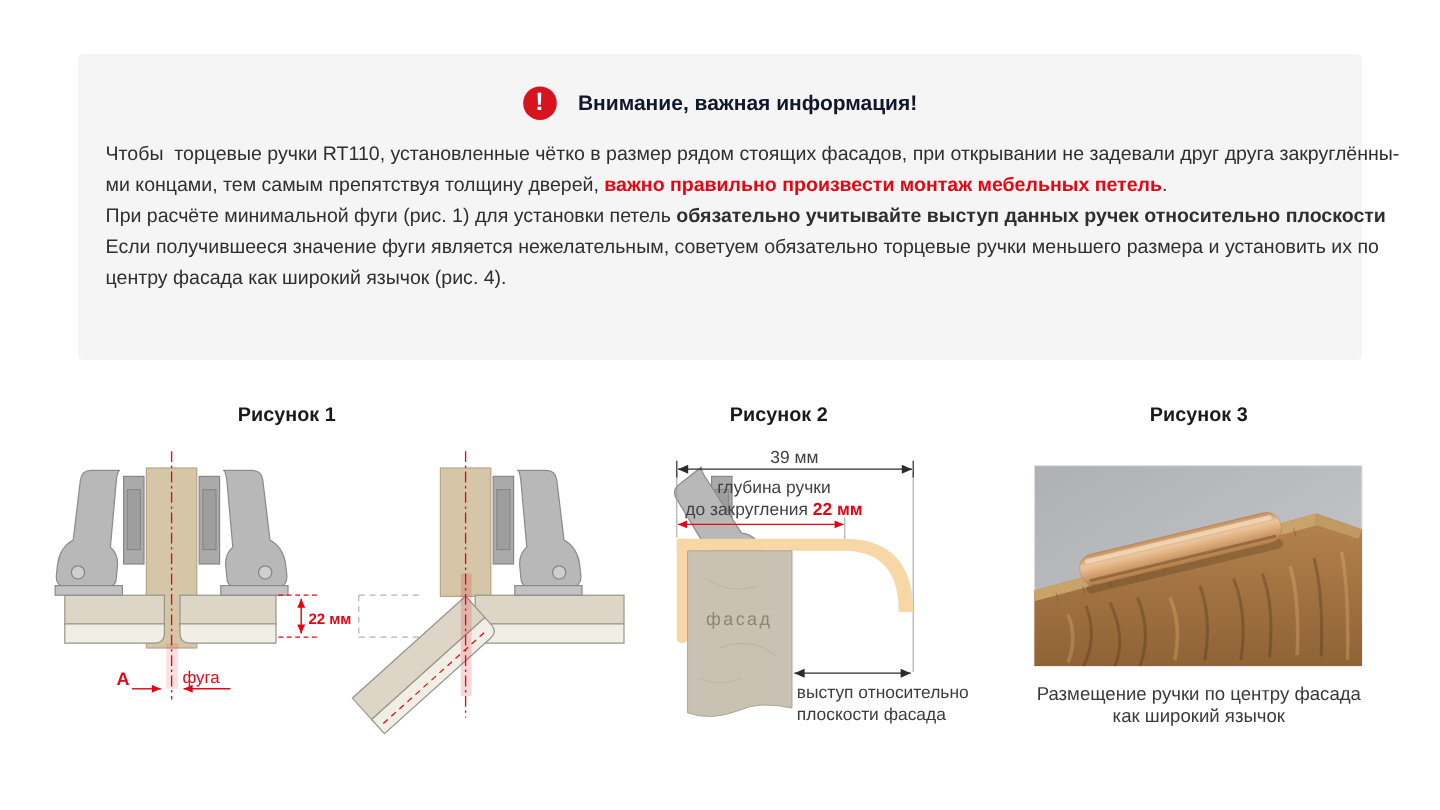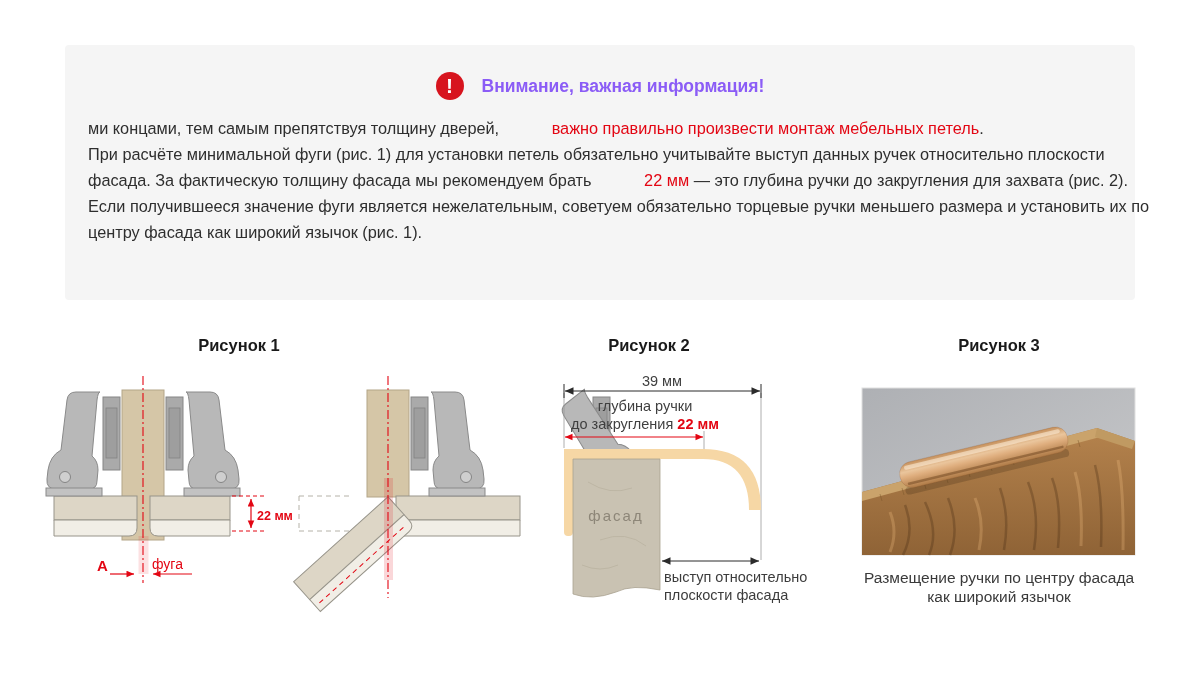--- a/index.html
+++ b/index.html
@@ -9,25 +9,25 @@
   }
   html,body{margin:0;padding:0;background:#ffffff;}
   .canvas{position:relative;width:1200px;height:675px;background:#ffffff;overflow:hidden;
           font-family:"Liberation Sans", sans-serif;color:var(--text);}
   .info-box{position:absolute;left:65px;top:45px;width:1070px;height:255px;
             background:var(--boxbg);border-radius:4px;}
   .warn-row{display:flex;align-items:center;justify-content:center;gap:18px;margin-top:26px;height:30px;}
   .warn-icon{width:28px;height:28px;border-radius:50%;background:#d7141e;color:#ffffff;
              display:flex;align-items:center;justify-content:center;
              font-weight:bold;font-size:21px;line-height:1;padding-bottom:1px;box-sizing:border-box;}
-  .warn-title{font-weight:bold;font-size:17.5px;color:#8b5cf6;}
+  .warn-title{font-weight:bold;font-size:17.5px;color:#0f172a;}
   .body-text{position:absolute;left:23px;top:70px;width:1030px;font-size:16.3px;line-height:26px;}
   .tline{white-space:pre;}
-  .b{font-weight:normal;}
-  .br{font-weight:normal;color:var(--red);margin-left:48px;}
+  .b{font-weight:bold;}
+  .br{font-weight:bold;color:var(--red);}
   svg text{font-family:"Liberation Sans", sans-serif;}
   .cap{font-size:16.5px;font-weight:bold;fill:#1a1a1a;}
   .dimK{font-size:14.5px;fill:#3f3f3f;}
   .dimR{font-size:12.5px;font-weight:bold;fill:var(--red);}
   .dimR2{font-size:14.5px;font-weight:bold;fill:var(--red);}
   .lblA{font-size:15px;font-weight:bold;fill:var(--red);}
   .lblFuga{font-size:14px;fill:var(--red);}
   .facadeLbl{font-size:15px;fill:#8d8678;letter-spacing:2px;}
   .note{font-size:14.5px;fill:#3c3c3c;}
   .photocap{font-size:15.5px;fill:#3a3a3a;}
@@ -44,25 +44,25 @@
 <div class="canvas">
 
   <div class="info-box">
     <div class="warn-row">
       <div class="warn-icon">
         <span>!</span>
       </div>
       <div class="warn-title">Внимание, важная информация!</div>
     </div>
     <div class="body-text">
+        <div class="tline"><span>Чтобы  торцевые ручки RT110, установленные чётко в размер рядом стоящих фасадов, при открывании не задевали друг друга закруглённы-</span></div>
         <div class="tline"><span>ми концами, тем самым препятствуя толщину дверей, </span><span class="br">важно правильно произвести монтаж мебельных петель</span><span>.</span></div>
         <div class="tline"><span>При расчёте минимальной фуги (рис. 1) для установки петель </span><span class="b">обязательно учитывайте выступ данных ручек относительно плоскости</span></div>
-        <div class="tline"><span class="b">фасада. За фактическую толщину фасада мы рекомендуем брать </span><span class="br">22 мм</span><span> — это глубина ручки до закругления для захвата (рис. 2).</span></div>
         <div class="tline"><span>Если получившееся значение фуги является нежелательным, советуем обязательно торцевые ручки меньшего размера и установить их по</span></div>
-        <div class="tline"><span>центру фасада как широкий язычок (рис. 1).</span></div>
+        <div class="tline"><span>центру фасада как широкий язычок (рис. 4).</span></div>
       </div>
   </div>
 
   <svg width="1200" height="675" viewBox="0 0 1200 675" style="position:absolute;left:0;top:0;" xmlns="http://www.w3.org/2000/svg">
     <defs>
       <marker id="mR" markerWidth="9" markerHeight="8" refX="8" refY="3.5" orient="auto-start-reverse" markerUnits="userSpaceOnUse">
         <path class="mkR" d="M0.5,0.2 L8,3.5 L0.5,6.8 Z"></path>
       </marker>
       <marker id="mK" markerWidth="10" markerHeight="9" refX="9" refY="4" orient="auto-start-reverse" markerUnits="userSpaceOnUse">
         <path class="mkK" d="M0.5,0.3 L9,4 L0.5,7.7 Z"></path>

